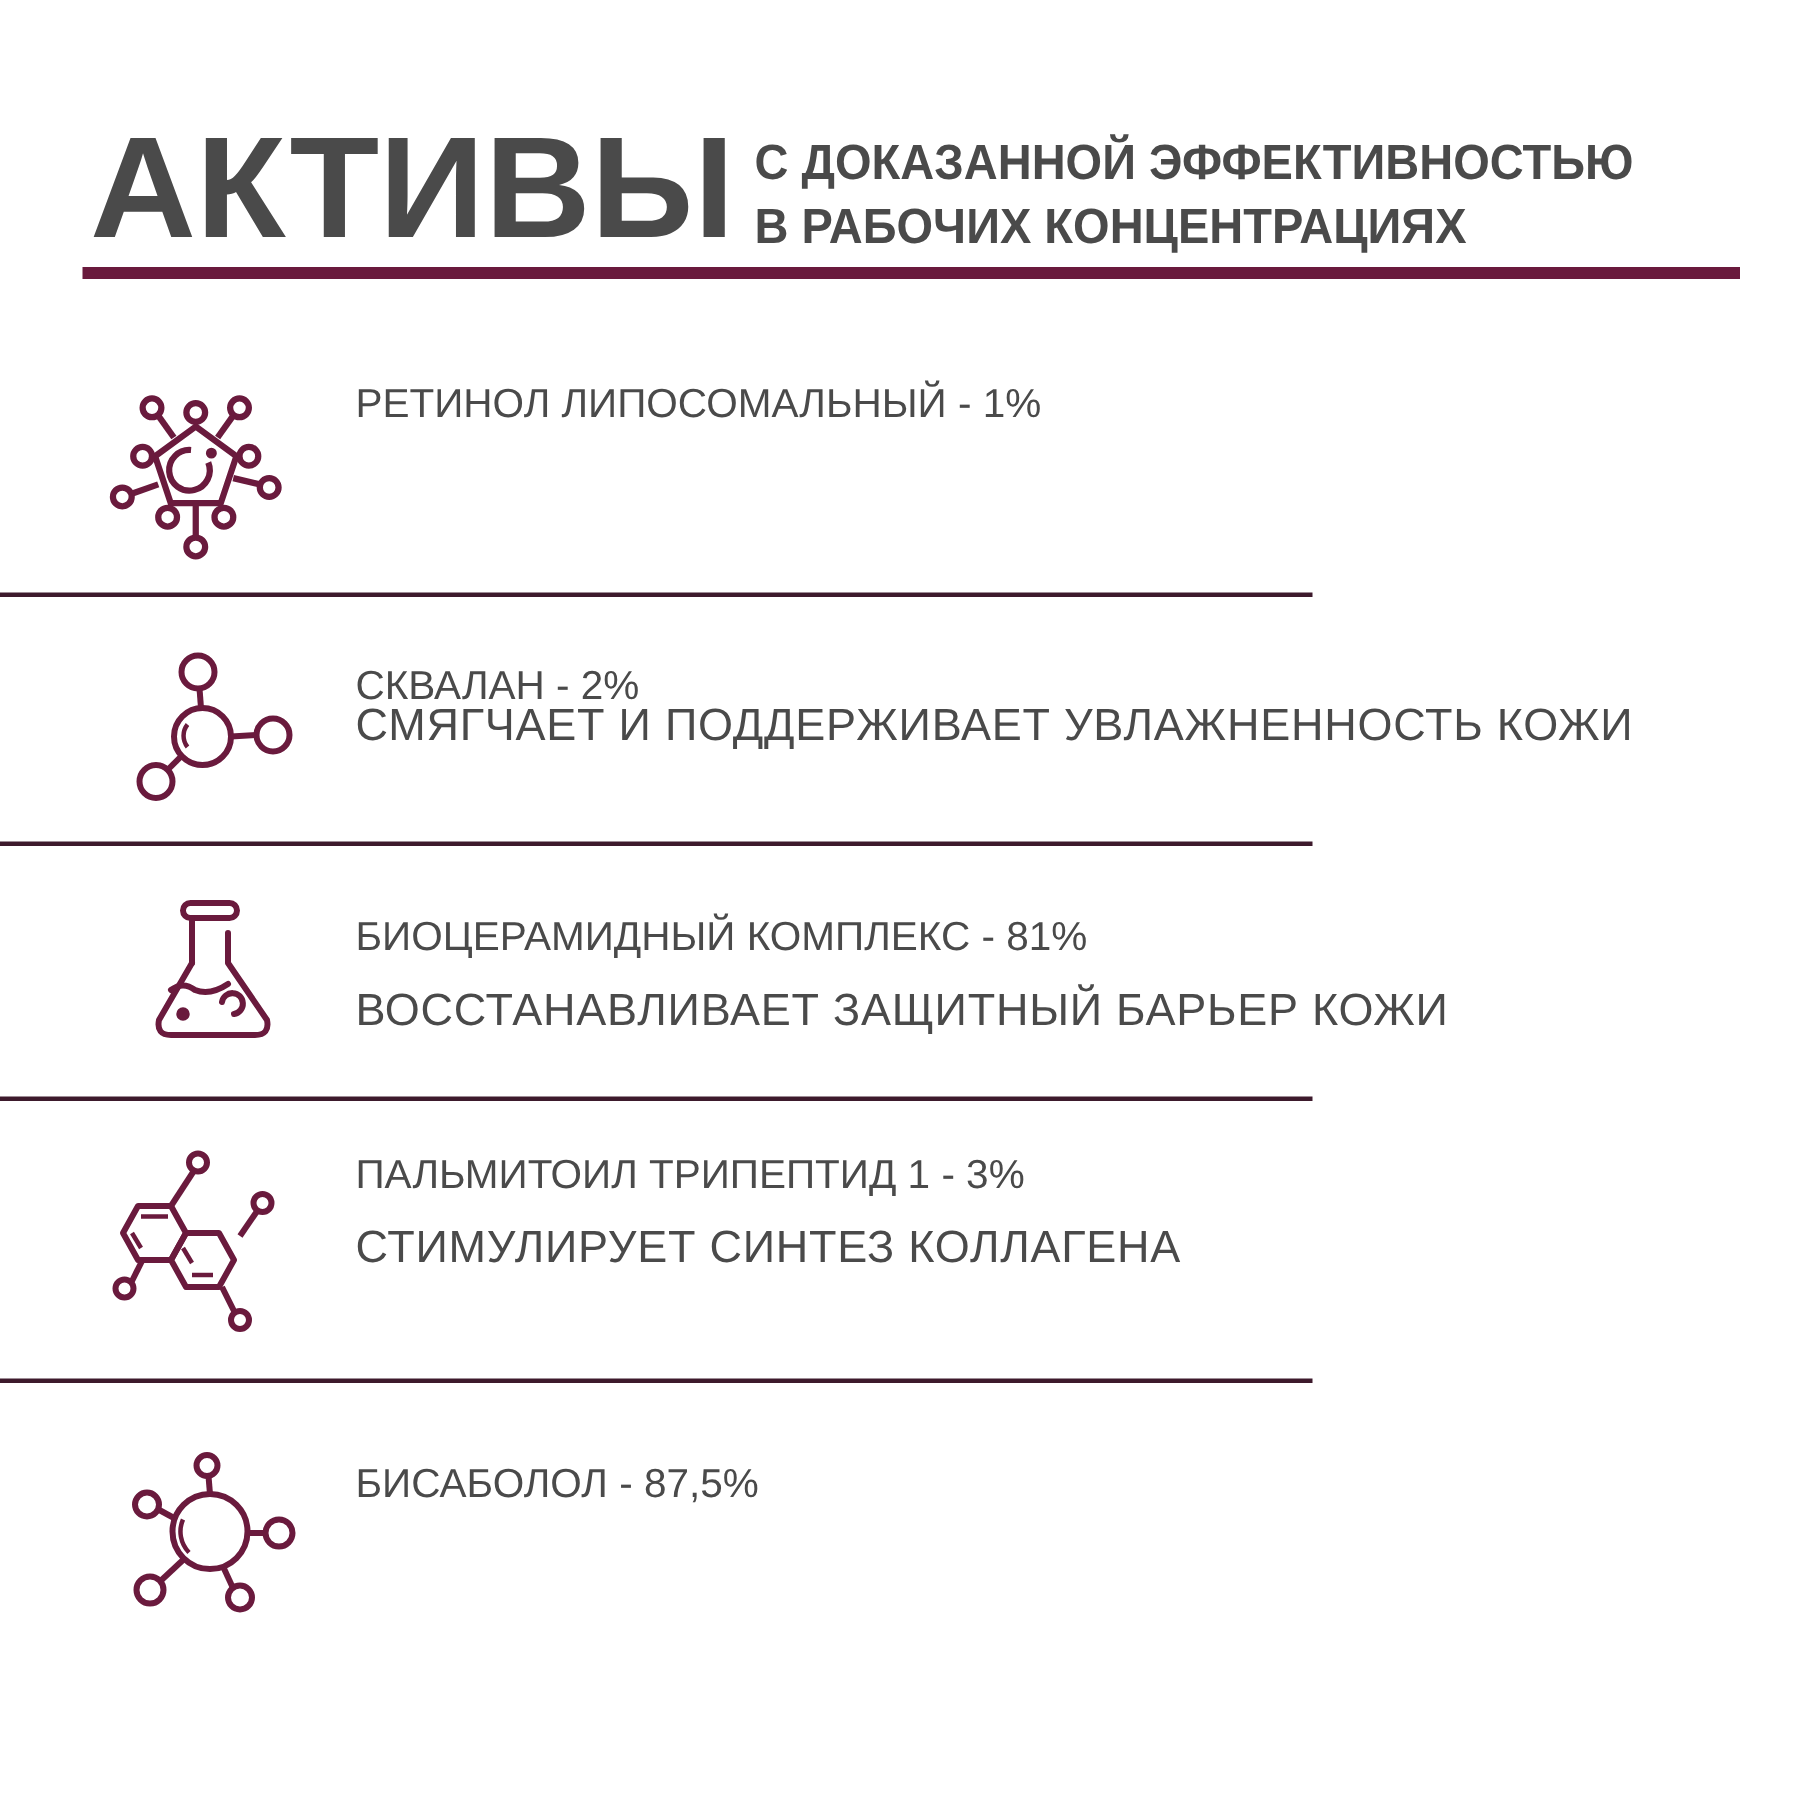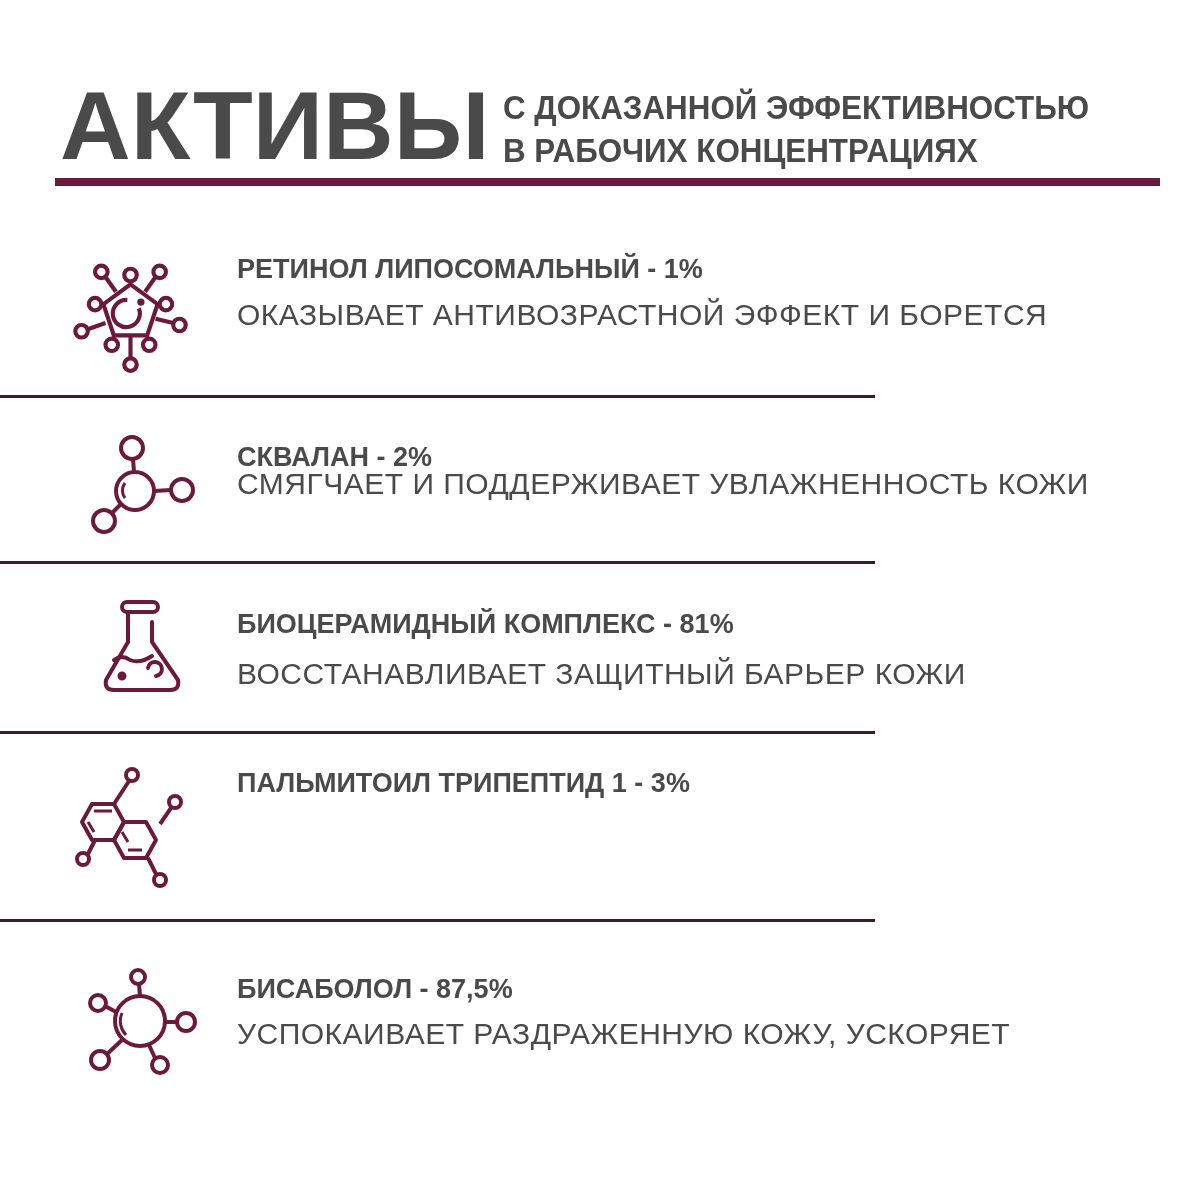--- a/index.html
+++ b/index.html
@@ -3,21 +3,21 @@
 <meta charset="utf-8">
 <style>
   html,body{margin:0;padding:0;background:#ffffff;}
   body{width:1200px;height:1200px;position:relative;overflow:hidden;font-family:"Liberation Sans","DejaVu Sans",sans-serif;}
   .title{position:absolute;left:60px;top:78px;font-size:96px;font-weight:bold;color:#4a4a4a;letter-spacing:0px;line-height:96px;transform:scaleX(1.02);transform-origin:left;}
   .subtitle{position:absolute;left:503px;top:86px;font-size:33px;font-weight:bold;color:#4a4a4a;line-height:43px;transform:scaleX(0.95);transform-origin:left;}
   .header-rule{position:absolute;left:55px;top:178px;width:1105px;height:8px;background:#6a1a3d;}
   .row{position:absolute;left:0;width:1200px;}
   .icon{position:absolute;left:70px;width:130px;height:130px;}
   .icon svg{width:100%;height:100%;}
-  .name{position:absolute;left:237px;font-size:27px;font-weight:bold;color:#4a4a4a;white-space:nowrap;}
+  .name{position:absolute;left:237px;font-size:27px;font-weight:normal;color:#4a4a4a;white-space:nowrap;}
   .desc{position:absolute;left:237px;font-size:30px;color:#4a4a4a;line-height:38px;white-space:nowrap;letter-spacing:0.5px;}
   .divider{position:absolute;left:0;width:875px;height:3px;background:#3d1a2c;}
 </style>
 </head>
 <body>
 
 <div>
   <div class="title">АКТИВЫ</div>
   <div class="subtitle">
     <div>С ДОКАЗАННОЙ ЭФФЕКТИВНОСТЬЮ</div>
@@ -44,21 +44,20 @@
       <circle cx="60" cy="110" r="6"></circle>
       <line x1="36" y1="26" x2="46" y2="40"></line>
         <line x1="84" y1="26" x2="74" y2="40"></line>
       <line x1="19" y1="76" x2="36" y2="70"></line>
         <line x1="101" y1="70" x2="84" y2="66"></line>
       <line x1="60" y1="82" x2="60" y2="104"></line>
     </svg>
   </div>
   <div class="name" style="top:254px">РЕТИНОЛ ЛИПОСОМАЛЬНЫЙ - 1%</div>
   <div class="desc" style="top:296px">
-    <div>ОКАЗЫВАЕТ АНТИВОЗРАСТНОЙ ЭФФЕКТ И БОРЕТСЯ</div>
   </div>
 </div>
 <div class="divider" style="top:395px"></div>
 
 <div class="row" style="top:0">
   <div class="icon" style="top:428px;left:85px;width:115px;height:110px;">
     <svg viewBox="0 0 115 110" fill="none" stroke="#6a1a3d" stroke-width="4">
       <circle cx="47" cy="20" r="11"></circle>
       <circle cx="50" cy="63" r="19"></circle>
       <circle cx="97" cy="62" r="11"></circle>
@@ -108,20 +107,21 @@
       <circle cx="103" cy="40" r="6"></circle>
         <line x1="99" y1="46" x2="88" y2="62"></line>
       <circle cx="11" cy="97" r="6"></circle>
         <line x1="16" y1="92" x2="23" y2="78"></line>
       <circle cx="88" cy="118" r="6"></circle>
         <line x1="84" y1="112" x2="76" y2="96"></line>
     </svg>
   </div>
   <div class="name" style="top:768px">ПАЛЬМИТОИЛ ТРИПЕПТИД 1 - 3%</div>
   <div class="desc" style="top:813px">
+    <div>СТИМУЛИРУЕТ СИНТЕЗ КОЛЛАГЕНА</div>
   </div>
 </div>
 <div class="divider" style="top:919px"></div>
 
 <div class="row" style="top:0">
   <div class="icon" style="top:965px;left:82px;width:120px;height:125px;">
     <svg viewBox="0 0 120 125" fill="none" stroke="#6a1a3d" stroke-width="4">
       <circle cx="58" cy="56" r="25"></circle>
       <path d="M40,48 A20,20 0 0 0 44,70" stroke-width="3"></path>
       <circle cx="56" cy="12" r="7"></circle>
@@ -131,15 +131,14 @@
       <circle cx="104" cy="57" r="9"></circle>
         <line x1="83" y1="57" x2="95" y2="57"></line>
       <circle cx="18" cy="95" r="9"></circle>
         <line x1="25" y1="89" x2="40" y2="75"></line>
       <circle cx="78" cy="100" r="8"></circle>
         <line x1="73" y1="93" x2="67" y2="80"></line>
     </svg>
   </div>
   <div class="name" style="top:974px">БИСАБОЛОЛ - 87,5%</div>
   <div class="desc" style="top:1015px">
-    <div>УСПОКАИВАЕТ РАЗДРАЖЕННУЮ КОЖУ, УСКОРЯЕТ</div>
   </div>
 </div>
 
 </body></html>

